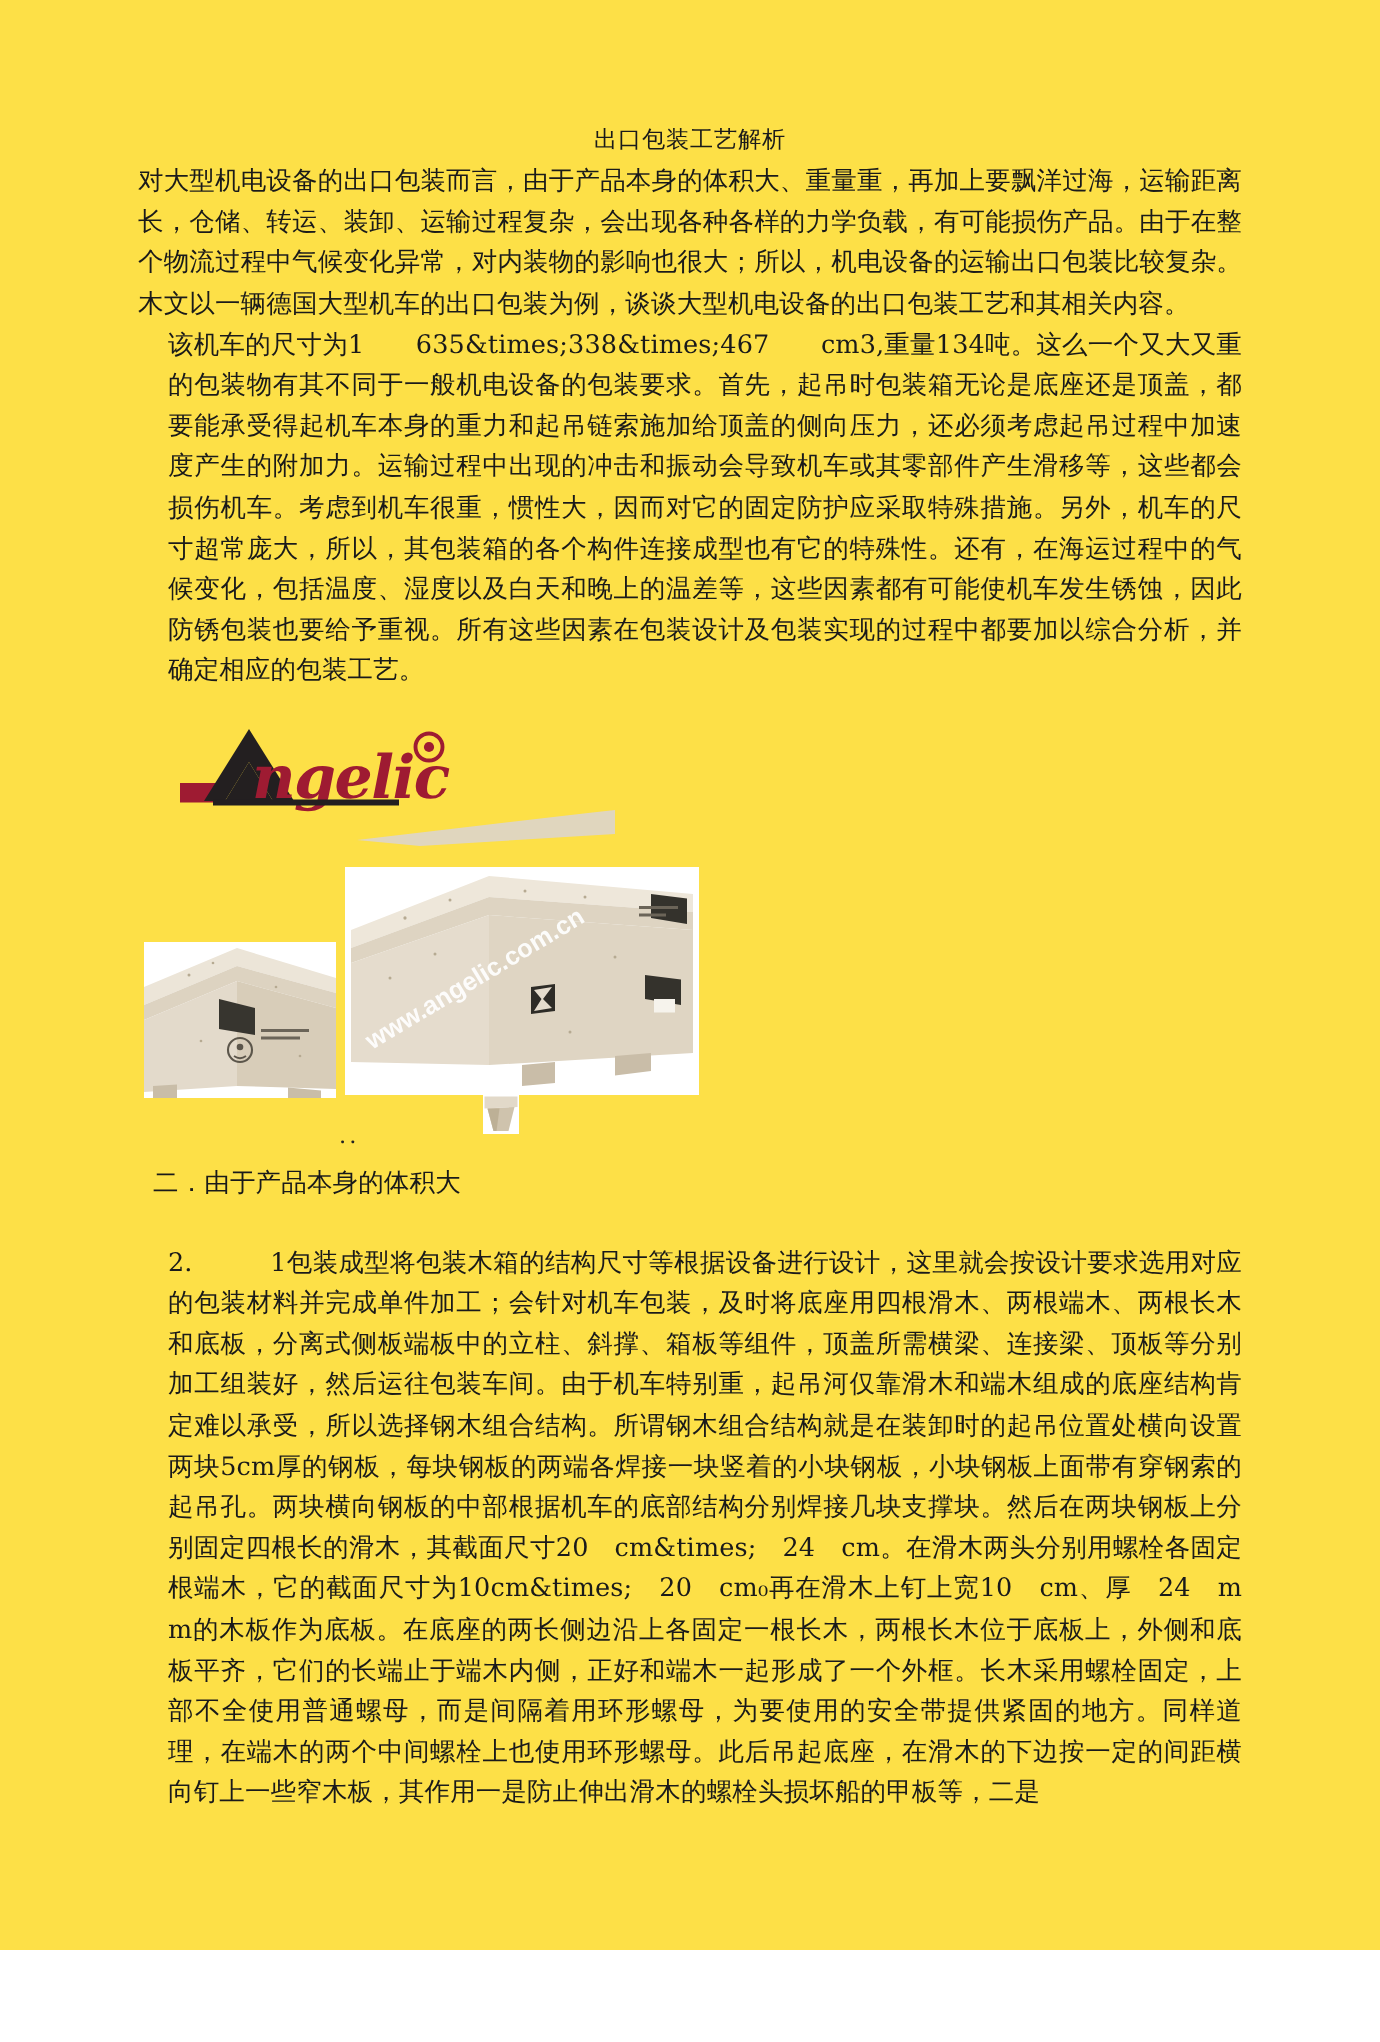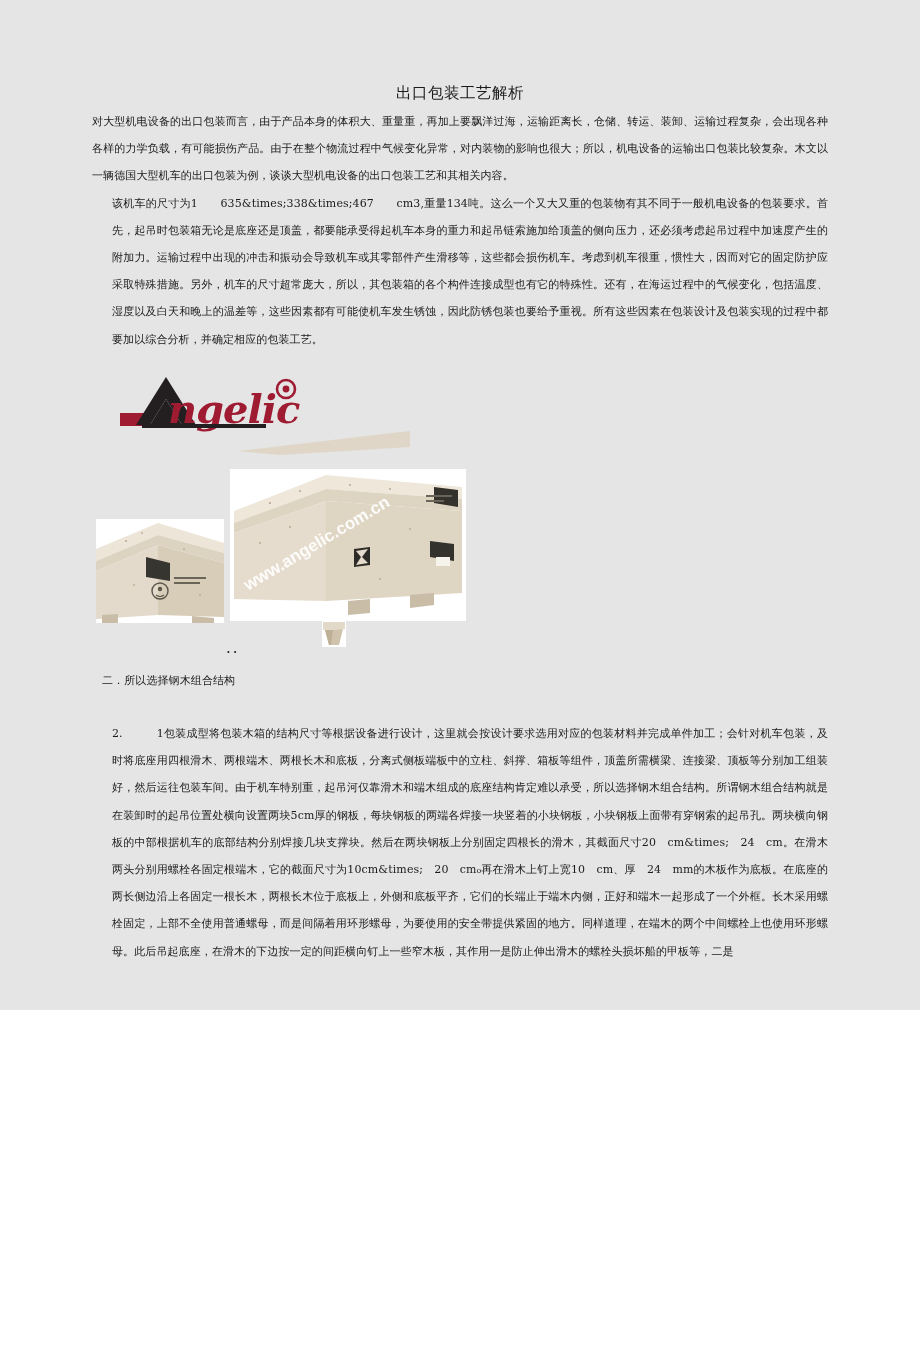--- a/index.html
+++ b/index.html
@@ -7,41 +7,41 @@
     padding: 0;
     background: #ffffff;
   }
   body {
     font-family: "DejaVu Serif", "Liberation Serif", serif;
     color: #1a1a1a;
   }
   .page {
     position: relative;
     width: 920px;
-    height: 1010px;
-    background: #e5e5e5;
+    height: 1300px;
+    background: #fde047;
     overflow: hidden;
     text-decoration: underline;
   }
   .content {
     position: absolute;
     left: 92px;
     top: 80px;
     width: 736px;
   }
   .doc-title {
     text-align: center;
     font-size: 15.5px;
     line-height: 26px;
     margin: 0 0 2px 0;
     font-weight: normal;
     letter-spacing: 0.5px;
   }
   .para {
-    font-size: 11px;
+    font-size: 17px;
     line-height: 27.2px;
     margin: 0;
     text-align: justify;
     text-justify: inter-ideograph;
     word-break: break-all;
     letter-spacing: 0.1px;
   }
   .para + .para { margin-top: 0; }
   .indent-1 { text-indent: 0; padding-left: 10px; }
   .indent-2 { text-indent: 0; padding-left: 20px; }
@@ -217,20 +217,20 @@
             <path d="M1 1 L23 1 L23 8 L1 9 Z" fill="#e2d9c9"></path>
             <path d="M3 9 L21 8 L17 24 L7 24 Z" fill="#cfc3ad"></path>
             <path d="M3 9 L11 9 L9 24 L7 24 Z" fill="#bdb096"></path>
           </svg>
         </div>
 
         <div class="dots">..</div>
       </div>
     </div>
 
-    <p class="para indent-1">二．所以选择钢木组合结构</p>
+    <p class="para indent-1">二．由于产品本身的体积大</p>
 
     <div class="spacer-md"></div>
 
     <p class="para indent-2">2.　　　1包装成型将包装木箱的结构尺寸等根据设备进行设计，这里就会按设计要求选用对应的包装材料并完成单件加工；会针对机车包装，及时将底座用四根滑木、两根端木、两根长木和底板，分离式侧板端板中的立柱、斜撑、箱板等组件，顶盖所需横梁、连接梁、顶板等分别加工组装好，然后运往包装车间。由于机车特别重，起吊河仅靠滑木和端木组成的底座结构肯定难以承受，所以选择钢木组合结构。所谓钢木组合结构就是在装卸时的起吊位置处横向设置两块5cm厚的钢板，每块钢板的两端各焊接一块竖着的小块钢板，小块钢板上面带有穿钢索的起吊孔。两块横向钢板的中部根据机车的底部结构分别焊接几块支撑块。然后在两块钢板上分别固定四根长的滑木，其截面尺寸20　cm&amp;times;　24　cm。在滑木两头分别用螺栓各固定根端木，它的截面尺寸为10cm&amp;times;　20　cm₀再在滑木上钉上宽10　cm、厚　24　mm的木板作为底板。在底座的两长侧边沿上各固定一根长木，两根长木位于底板上，外侧和底板平齐，它们的长端止于端木内侧，正好和端木一起形成了一个外框。长木采用螺栓固定，上部不全使用普通螺母，而是间隔着用环形螺母，为要使用的安全带提供紧固的地方。同样道理，在端木的两个中间螺栓上也使用环形螺母。此后吊起底座，在滑木的下边按一定的间距横向钉上一些窄木板，其作用一是防止伸出滑木的螺栓头损坏船的甲板等，二是</p>
 
   </div>
 </div>
 
 </body></html>

